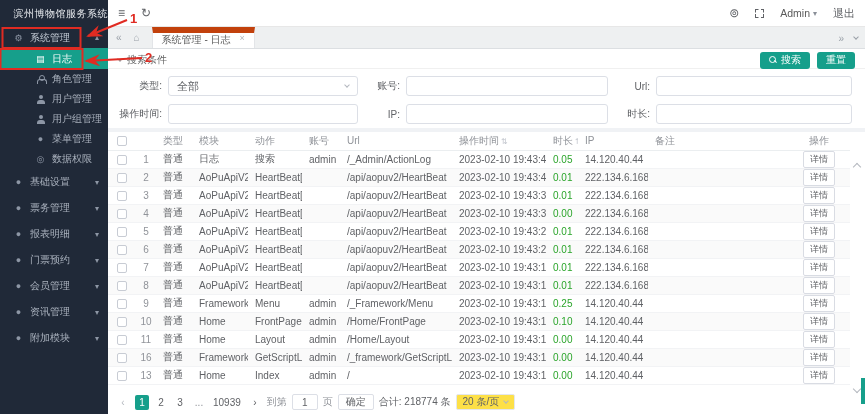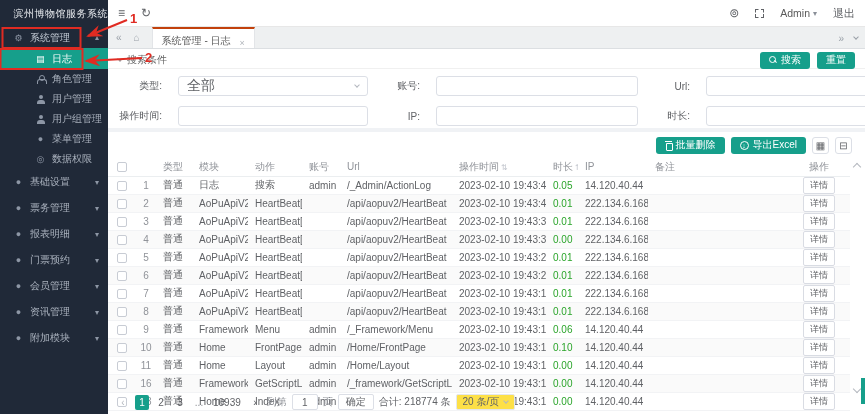--- a/index.html
+++ b/index.html
@@ -39,41 +39,41 @@
     linear-gradient(#606266,#606266) right top/1px 3.5px,
     linear-gradient(#606266,#606266) left bottom/3.5px 1px,
     linear-gradient(#606266,#606266) left bottom/1px 3.5px,
     linear-gradient(#606266,#606266) right bottom/3.5px 1px,
     linear-gradient(#606266,#606266) right bottom/1px 3.5px;background-repeat:no-repeat;}
   .user-menu{display:flex;align-items:center;gap:3px;cursor:pointer;}
   .caret{font-size:8px;color:#8a8f98;}
 
   .tabbar{height:22px;background:#eef0f1;border-bottom:1px solid #dcdfe2;display:flex;align-items:flex-end;padding-left:8px;position:relative;font-size:10px;color:#8a9099;}
   .tabbar .nav-ic{align-self:center;margin-right:12px;font-size:10px;color:#9aa0a8;cursor:pointer;}
-  .tab{height:21px;background:#fff;border-top:2px solid #c2410c;border-left:1px solid #e3e5e8;border-right:1px solid #e3e5e8;display:flex;align-items:flex-end;gap:9px;padding:0 9px;color:#595959;cursor:pointer;}
+  .tab{height:21px;background:#fff;border-top:6px solid #c2410c;border-left:1px solid #e3e5e8;border-right:1px solid #e3e5e8;display:flex;align-items:flex-start;gap:9px;padding:0 9px;color:#595959;cursor:pointer;}
   .tab-close{color:#b2b6bc;font-size:9px;}
   .tab-right{position:absolute;right:7px;top:0;height:22px;display:flex;align-items:center;gap:10px;color:#9aa0a8;}
 
   .content{flex:1;background:#f0f2f5;position:relative;}
 
   
   .search-panel{background:#fff;height:79px;padding-top:3px;position:relative;}
   .sp-head{display:flex;align-items:center;height:17px;padding:0 10px;border-bottom:1px solid #f0f0f0;}
   .sp-title{display:flex;align-items:center;gap:5px;font-size:10px;color:#666;}
   .sp-btns{margin-left:auto;display:flex;gap:7px;}
   .btn-teal{background:var(--teal);color:#fff;font-size:10px;height:17px;padding:0 9px;border-radius:3px;border:none;display:inline-flex;align-items:center;gap:4px;cursor:pointer;}
   .chv{display:inline-block;width:4px;height:4px;border-right:1px solid currentColor;border-bottom:1px solid currentColor;transform:rotate(45deg);margin-top:-2px;}
   .i-search{width:8px;height:8px;position:relative;display:inline-block;}
   .i-search::before{content:"";position:absolute;top:0;left:0;width:5px;height:5px;border:1px solid #fff;border-radius:50%;}
   .i-search::after{content:"";position:absolute;left:5px;top:5px;width:3px;height:1px;background:#fff;transform:rotate(45deg);}
-  .sp-fields{display:grid;grid-template-columns:52px 190px 48px 202px 48px 196px;grid-auto-rows:20px;row-gap:8px;padding:7px 8px 0 8px;align-items:center;gap:10px;}
+  .sp-fields{display:grid;grid-template-columns:52px 190px 48px 202px 48px 196px;grid-auto-rows:20px;row-gap:8px;padding:7px 8px 0 8px;align-items:center;}
   .f-label{font-size:10px;color:#606266;text-align:right;padding-right:6px;white-space:nowrap;}
   .inp{width:100%;height:20px;border:1px solid #dcdfe6;border-radius:3px;background:#fff;font-size:10px;color:#606266;padding:0 6px;outline:none;}
   .select{height:20px;border:1px solid #dcdfe6;border-radius:3px;background:#fff;display:flex;align-items:center;padding:0 8px;cursor:pointer;}
-  .sel-val{font-size:14px;color:#606266;}
+  .sel-val{font-size:11px;color:#606266;}
   .select .chv{margin-left:auto;color:#b4b8bf;}
 
   
   .table-panel{margin-top:4px;background:#fff;height:282px;position:relative;}
   .tp-toolbar{display:flex;justify-content:flex-end;align-items:center;gap:6px;height:26px;padding:0 13px;}
   .i-trash{width:7px;height:8px;position:relative;display:inline-block;}
   .i-trash::before{content:"";position:absolute;top:0;left:0;width:7px;height:1px;background:#fff;}
   .i-trash::after{content:"";position:absolute;top:2px;left:1px;width:5px;height:6px;border:1px solid #fff;border-radius:0 0 1px 1px;}
   .i-down{width:9px;height:9px;border:1px solid #fff;border-radius:50%;display:inline-flex;align-items:center;justify-content:center;font-size:7px;line-height:1;color:#fff;}
   .icon-btn{width:17px;height:17px;border:1px solid #dcdfe6;border-radius:3px;background:#fff;color:#606266;font-size:10px;display:inline-flex;align-items:center;justify-content:center;cursor:pointer;}
@@ -251,32 +251,20 @@
           <div class="f-label">操作时间:</div>
           <div><input class="inp" value="" style=""></div>
           <div class="f-label">IP:</div>
           <div><input class="inp" value="" style=""></div>
           <div class="f-label">时长:</div>
           <div><input class="inp" value="" style=""></div>
         </div>
     </section>
 
     <section class="table-panel">
-      <div class="tp-toolbar">
-        <button class="btn-teal">
-          <span class="i-trash"></span>
-          <span>批量删除</span>
-        </button>
-        <button class="btn-teal">
-          <span class="i-down">↓</span>
-          <span>导出Excel</span>
-        </button>
-        <span class="icon-btn">▦</span>
-        <span class="icon-btn">⊟</span>
-      </div>
 
       <table>
         <colgroup>
           <col style="width:28px">
             <col style="width:20px">
             <col style="width:36px">
             <col style="width:56px">
           <col style="width:54px">
             <col style="width:38px">
             <col style="width:112px">
@@ -417,21 +405,21 @@
             </tr>
             <tr>
               <td class="c-cb"><span class="cb"></span></td>
               <td class="c-no">9</td>
               <td>普通</td>
               <td>Framework</td>
               <td>Menu</td>
               <td>admin</td>
               <td>/_Framework/Menu</td>
               <td>2023-02-10 19:43:13</td>
-              <td class="dur">0.06</td>
+              <td class="dur">0.25</td>
               <td>14.120.40.44</td>
               <td></td>
               <td class="c-op"><button class="btn-detail">详情</button></td>
             </tr>
             <tr>
               <td class="c-cb"><span class="cb"></span></td>
               <td class="c-no">10</td>
               <td>普通</td>
               <td>Home</td>
               <td>FrontPage</td>

